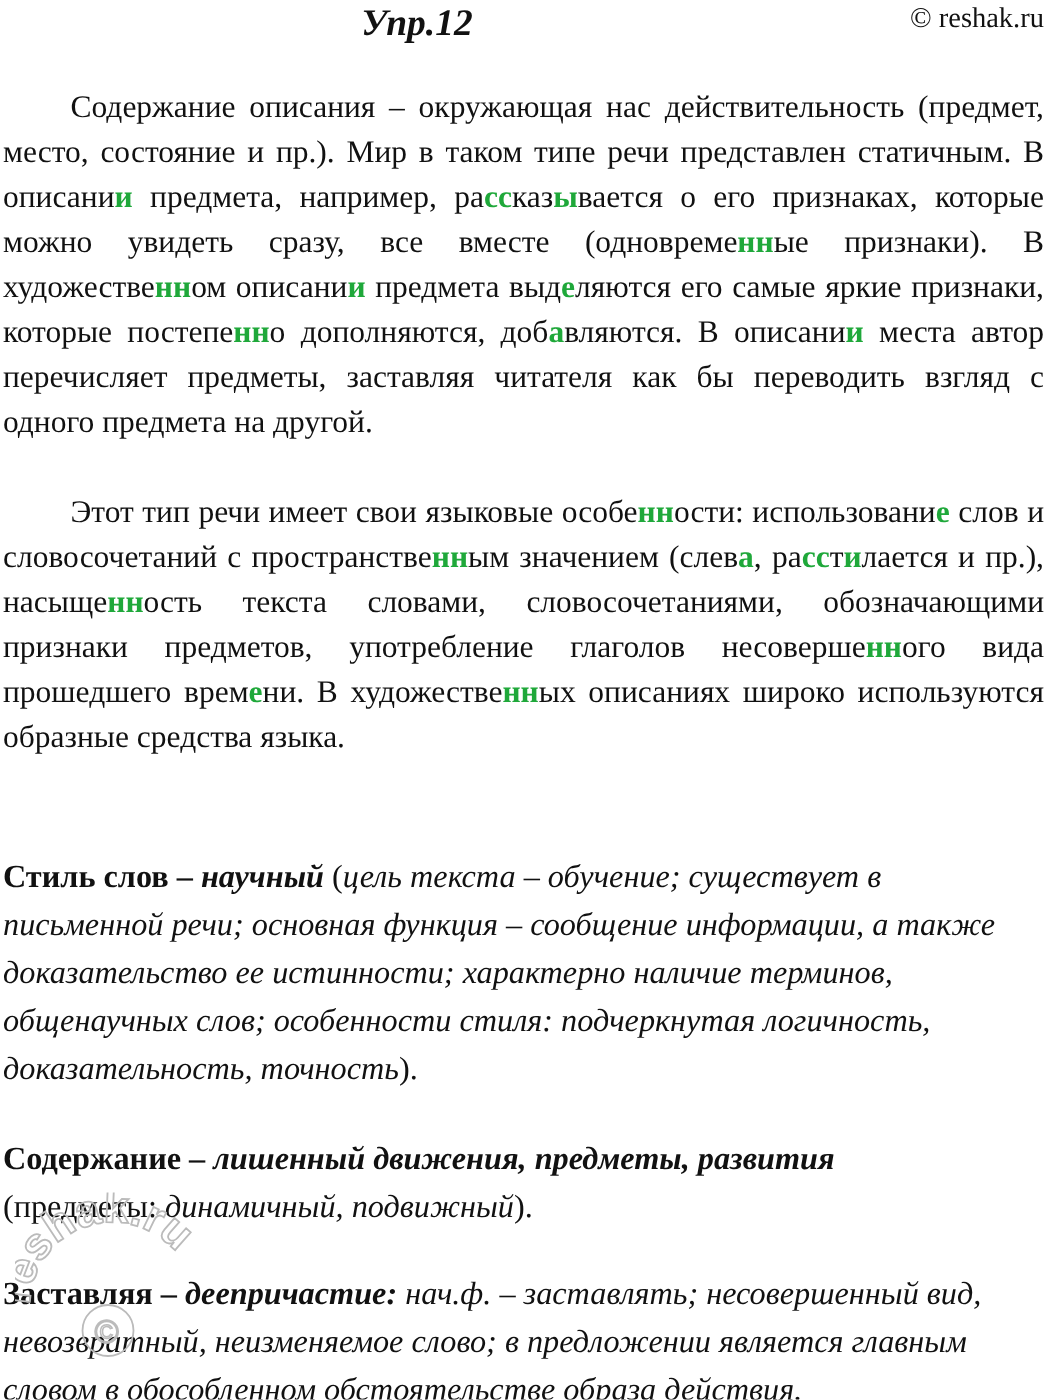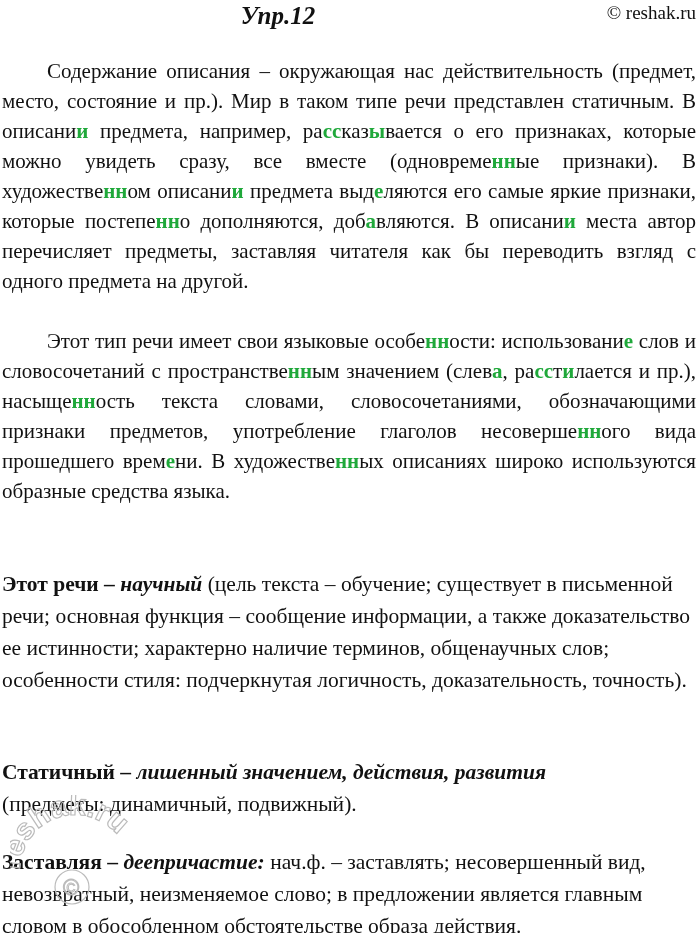--- a/index.html
+++ b/index.html
@@ -8,38 +8,38 @@
   .title { position:absolute; top:2px; left:0; width:556px; text-align:center;
            font-size:25px; font-weight:bold; font-style:italic; }
   .copyright { position:absolute; top:2px; right:4px; font-size:19px; }
   .para { position:absolute; left:2px; width:694px; font-size:21px; line-height:30px;
           text-align:justify; text-align-last:left; }
   .para .indent { display:inline-block; width:45px; }
   .g { color:#1fa83a; font-weight:bold; }
   .def { position:absolute; left:2px; width:690px; font-size:21.5px; line-height:32px; }
   .b { font-weight:bold; }
   .bi { font-weight:bold; font-style:italic; }
-  .i { }
+  .i { font-style:italic; }
   .wm { position:absolute; left:10px; top:795px; width:150px; height:130px; pointer-events:none; }
 </style>
 </head>
 <body>
 
 <div class="title">Упр.12</div>
 <div class="copyright">© reshak.ru</div>
 
 <div class="para" id="p1" style="top:56px;"><span class="indent"></span><span>Содержание описания – окружающая нас действительность (предмет, место, состояние и пр.). Мир в таком типе речи представлен статичным. В описани</span><span class="g">и</span><span> предмета, например, ра</span><span class="g">сс</span><span>каз</span><span class="g">ы</span><span>вается о его признаках, которые можно увидеть сразу, все вместе (одновреме</span><span class="g">нн</span><span>ые признаки). В художестве</span><span class="g">нн</span><span>ом описани</span><span class="g">и</span><span> предмета выд</span><span class="g">е</span><span>ляются его самые яркие признаки, которые постепе</span><span class="g">нн</span><span>о дополняются, доб</span><span class="g">а</span><span>вляются. В описани</span><span class="g">и</span><span> места автор перечисляет предметы, заставляя читателя как бы переводить взгляд с одного предмета на другой.</span></div>
 <div class="para" id="p2" style="top:326px;"><span class="indent"></span><span>Этот тип речи имеет свои языковые особе</span><span class="g">нн</span><span>ости: использовани</span><span class="g">е</span><span> слов и словосочетаний с пространстве</span><span class="g">нн</span><span>ым значением (слев</span><span class="g">а</span><span>, ра</span><span class="g">сс</span><span>т</span><span class="g">и</span><span>лается и пр.), насыще</span><span class="g">нн</span><span>ость текста словами, словосочетаниями, обозначающими признаки предметов, употребление глаголов несоверше</span><span class="g">нн</span><span>ого вида прошедшего врем</span><span class="g">е</span><span>ни. В художестве</span><span class="g">нн</span><span>ых описаниях широко используются образные средства языка.</span></div>
 
 <div class="def" style="top:568px;">
-  <span class="b">Этот речи – </span><span class="bi">научный</span><span> (</span><span class="i">цель текста – обучение; существует в письменной речи; основная функция – сообщение информации, а также доказательство ее истинности; характерно наличие терминов, общенаучных слов; особенности стиля: подчеркнутая логичность, доказательность, точность</span><span>).</span>
+  <span class="b">Стиль слов – </span><span class="bi">научный</span><span> (</span><span class="i">цель текста – обучение; существует в письменной речи; основная функция – сообщение информации, а также доказательство ее истинности; характерно наличие терминов, общенаучных слов; особенности стиля: подчеркнутая логичность, доказательность, точность</span><span>).</span>
 </div>
 
 <div class="def" style="top:756px;">
-  <span class="b">Статичный – </span><span class="bi">лишенный значением, действия, развития</span><br><span> (предметы: </span><span class="i">динамичный, подвижный</span><span>).</span>
+  <span class="b">Содержание – </span><span class="bi">лишенный движения, предметы, развития</span><br><span> (предметы: </span><span class="i">динамичный, подвижный</span><span>).</span>
 </div>
 
 <div class="def" style="top:846px;">
   <span class="b">Заставляя – </span><span class="bi">деепричастие:</span><span> </span><span class="i">нач.ф. – заставлять; несовершенный вид, невозвратный, неизменяемое слово; в предложении является главным словом в обособленном обстоятельстве образа действия.</span>
 </div>
 
 <svg class="wm" viewBox="0 0 150 130">
   <defs>
     <path id="arc" d="M 10 75 A 55 55 0 0 1 120 75"></path>
   </defs>

